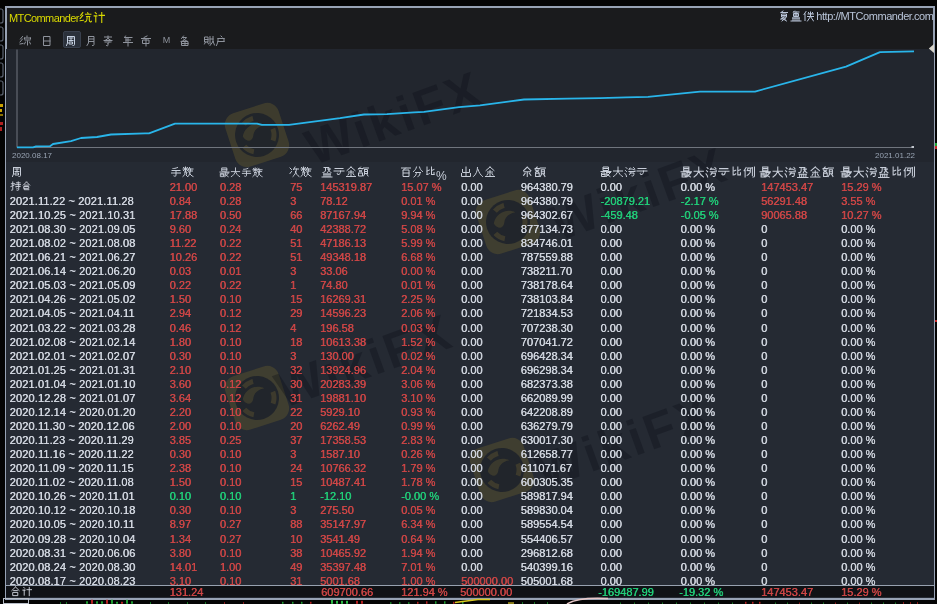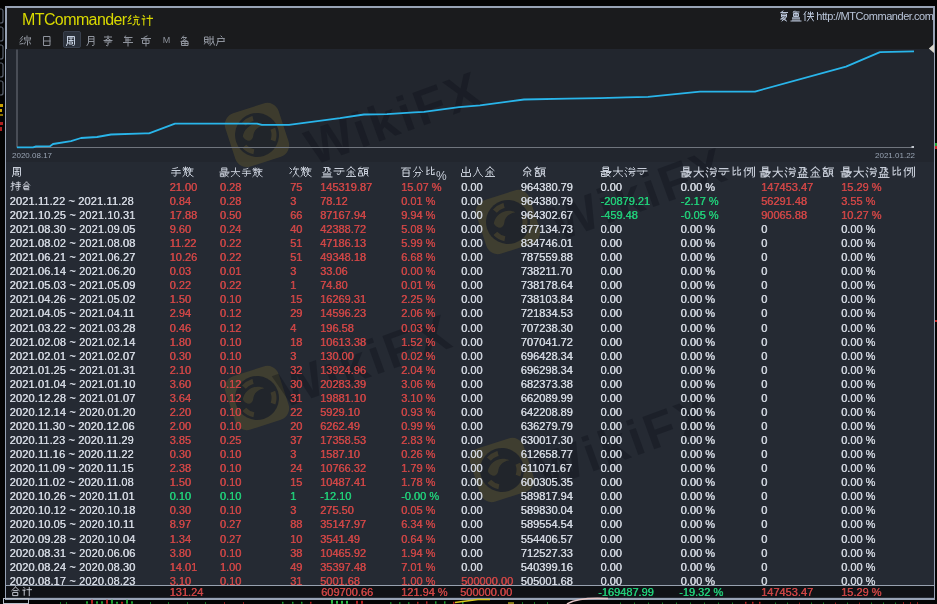--- a/index.html
+++ b/index.html
@@ -1,20 +1,20 @@
 <!DOCTYPE html>
 <html><head><meta charset="utf-8"><style>
 *{margin:0;padding:0;box-sizing:border-box}
 html,body{width:937px;height:604px;overflow:hidden;background:#040404;font-family:"Liberation Sans",sans-serif}
 #win{position:absolute;left:4.5px;top:5.5px;width:930.5px;height:594px;border:2px solid #97a2b4;background:#1a1b1d;z-index:0}
 #content{position:absolute;left:6px;top:48.5px;width:928px;height:549px;background:#252a33;z-index:0}
 #chartbg{position:absolute;left:6px;top:48.5px;width:928px;height:113.5px;background:#22262e;z-index:0}
 #sep{position:absolute;left:6px;top:584.5px;width:928px;height:1.2px;background:#97a1af;z-index:2}
 #footerbg{position:absolute;left:6px;top:585.7px;width:928px;height:11.8px;background:#101216;z-index:0}
-.ttl{position:absolute;left:22px;top:10.8px;font-size:16px;letter-spacing:-0.6px;color:#d9d900;z-index:3}
+.ttl{position:absolute;left:9px;top:10.8px;font-size:11px;letter-spacing:-0.6px;color:#d9d900;z-index:3}
 .ttr{position:absolute;right:3.5px;top:9.8px;font-size:11px;letter-spacing:-0.45px;color:#b9c5d9;z-index:3}
 .mi{position:absolute;top:33px;color:#8e939c;z-index:3}
 .sel{position:absolute;left:63px;top:31px;width:18px;height:16.5px;background:#2b313b;border:1px solid #39404d;border-radius:2px;z-index:2}
 .selt{color:#c5d0e0}
 .hc{position:absolute;top:164px;color:#c7cdd8;z-index:3}
 .tr{position:absolute;left:0;width:937px;height:14.065px;font-size:11px;line-height:14.065px;z-index:3;text-shadow:0.4px 0 0 currentColor}
 .tr span{position:absolute;white-space:pre}
 .cw{color:#d2d7e0}
 .dt{letter-spacing:0.14px}
 .dl{position:absolute;font-size:8px;color:#98a3b3;z-index:3}
@@ -703,21 +703,21 @@
     <span style="left:841px;color:#d2d7e0">0.00 %</span>
   </div>
 <div class="tr" style="top:545.59px">
     <span class="cw dt" style="left:9.5px">2020.08.31 ~ 2020.06.06</span>
     <span style="left:169.5px;color:#ce4646">3.80</span>
     <span style="left:219.8px;color:#ce4646">0.10</span>
     <span style="left:290px;color:#ce4646">38</span>
     <span style="left:320px;color:#ce4646">10465.92</span>
     <span style="left:401px;color:#ce4646">1.94 %</span>
     <span style="left:461px;color:#d2d7e0">0.00</span>
-    <span style="left:520.7px;color:#d2d7e0">712527.33</span>
+    <span style="left:520.7px;color:#d2d7e0">296812.68</span>
     <span style="left:600.4px;color:#d2d7e0">0.00</span>
     <span style="left:680.6px;color:#d2d7e0">0.00 %</span>
     <span style="left:761px;color:#d2d7e0">0</span>
     <span style="left:841px;color:#d2d7e0">0.00 %</span>
   </div>
 <div class="tr" style="top:559.655px">
     <span class="cw dt" style="left:9.5px">2020.08.24 ~ 2020.08.30</span>
     <span style="left:169.5px;color:#ce4646">14.01</span>
     <span style="left:219.8px;color:#ce4646">1.00</span>
     <span style="left:290px;color:#ce4646">49</span>

